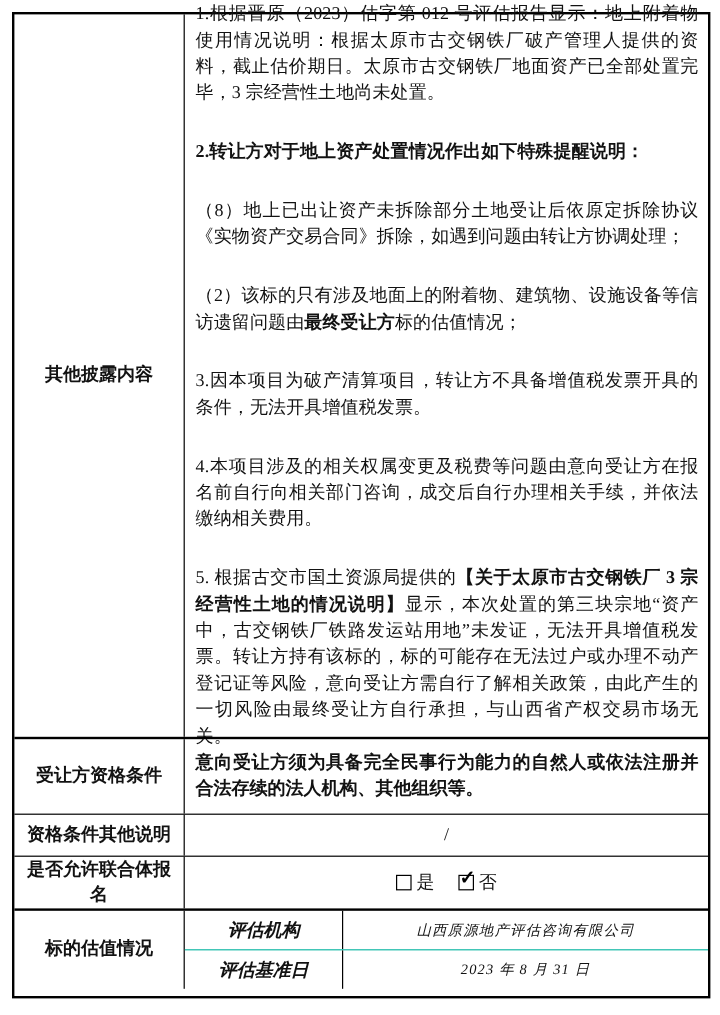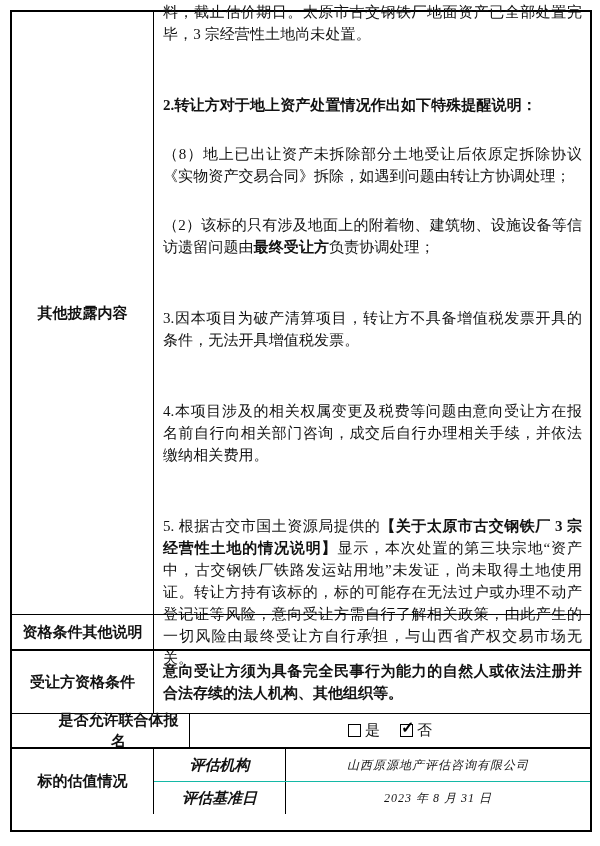--- a/index.html
+++ b/index.html
@@ -13,21 +13,21 @@
     position:absolute; left:10px; top:10px;
     width:582px; height:822px;
     border:2px solid #000;
     display:flex; flex-direction:column;
     background:#fff;
   }
   .row { display:flex; flex-direction:row; width:100%; }
   .row-disclosure   { height:602px; }
   .row-qualification{ height:64px; border-top:2px solid #000; }
   .row-qual-other   { height:35px; border-top:1px solid #000; }
-  .row-consortium   { height:34px; border-top:1px solid #000;padding-left:36px; }
+  .row-consortium   { height:44px; border-top:1px solid #000; }
   .row-valuation    { height:67px; border-top:2px solid #000; }
 
   .label-cell {
     width:142px; min-width:142px;
     border-right:1px solid #000;
     display:flex; align-items:center; justify-content:center;
     text-align:center;
     font-weight:bold; font-size:15px; line-height:21px;
     padding:0 9px;
   }
@@ -35,21 +35,21 @@
 
   .disclosure-content {
     display:flex; flex-direction:column; justify-content:center;
     padding:0 8px 0 9px;
   }
   .para {
     font-size:15px; line-height:22px;
     text-align:justify;
     letter-spacing:0.1px;
   }
-  .para.gap { margin-top:22px; }
+  .para.gap { }
   .para b, .bold-run { font-weight:bold; }
 
   .qual-content {
     display:flex; align-items:center;
     padding:0 8px 0 9px;
     font-size:15px; line-height:22px; font-weight:bold;
     text-align:justify;
   }
   .center-content {
     display:flex; align-items:center; justify-content:center;
@@ -90,37 +90,37 @@
 <body>
 
 <div class="tbl">
 
   <div class="row row-disclosure">
     <div class="label-cell">其他披露内容</div>
     <div class="content-cell disclosure-content">
       <div class="para"><span>1.根据晋原（2023）估字第 012 号评估报告显示：地上附着物使用情况说明：根据太原市古交钢铁厂破产管理人提供的资料，截止估价期日。太原市古交钢铁厂地面资产已全部处置完毕，3 宗经营性土地尚未处置。</span></div>
       <div class="para gap"><b>2.转让方对于地上资产处置情况作出如下特殊提醒说明：</b></div>
       <div class="para"><span>（8）地上已出让资产未拆除部分土地受让后依原定拆除协议《实物资产交易合同》拆除，如遇到问题由转让方协调处理；</span></div>
-      <div class="para"><span>（2）该标的只有涉及地面上的附着物、建筑物、设施设备等信访遗留问题由</span><b>最终受让方</b><span>负责协调处理；</span></div>
+      <div class="para"><span>（2）该标的只有涉及地面上的附着物、建筑物、设施设备等信访遗留问题由</span><b>最终受让方</b><span>标的估值情况；</span></div>
       <div class="para gap"><span>3.因本项目为破产清算项目，转让方不具备增值税发票开具的条件，无法开具增值税发票。</span></div>
       <div class="para gap"><span>4.本项目涉及的相关权属变更及税费等问题由意向受让方在报名前自行向相关部门咨询，成交后自行办理相关手续，并依法缴纳相关费用。</span></div>
-      <div class="para gap"><span>5. 根据古交市国土资源局提供的</span><b>【关于太原市古交钢铁厂 3 宗经营性土地的情况说明】</b><span>显示，本次处置的第三块宗地“资产中，古交钢铁厂铁路发运站用地”未发证，尚未取得土地使用证。转让方持有该标的，标的可能存在无法过户或办理不动产登记证等风险，意向受让方需自行了解相关政策，由此产生的一切风险由最终受让方自行承担，与山西省产权交易市场无关。</span></div>
+      <div class="para gap"><span>5. 根据古交市国土资源局提供的</span><b>【关于太原市古交钢铁厂 3 宗经营性土地的情况说明】</b><span>显示，本次处置的第三块宗地“资产中，古交钢铁厂铁路发运站用地”未发证，无法开具增值税发票。转让方持有该标的，标的可能存在无法过户或办理不动产登记证等风险，意向受让方需自行了解相关政策，由此产生的一切风险由最终受让方自行承担，与山西省产权交易市场无关。</span></div>
     </div>
-  </div>
-
-  <div class="row row-qual-other">
-    <div class="label-cell">资格条件其他说明</div>
-    <div class="content-cell center-content">/</div>
   </div>
 
   <div class="row row-qualification">
     <div class="label-cell">受让方资格条件</div>
     <div class="content-cell qual-content">
         <span>意向受让方须为具备完全民事行为能力的自然人或依法注册并合法存续的法人机构、其他组织等。</span>
       </div>
+  </div>
+
+  <div class="row row-qual-other">
+    <div class="label-cell">资格条件其他说明</div>
+    <div class="content-cell center-content">/</div>
   </div>
 
   <div class="row row-consortium">
     <div class="label-cell">是否允许联合体报名</div>
     <div class="content-cell center-content">
       <div class="cb-group">
         <span class="cb-option">
           <span class="cb-box"></span>
           <span>是</span>
         </span>

